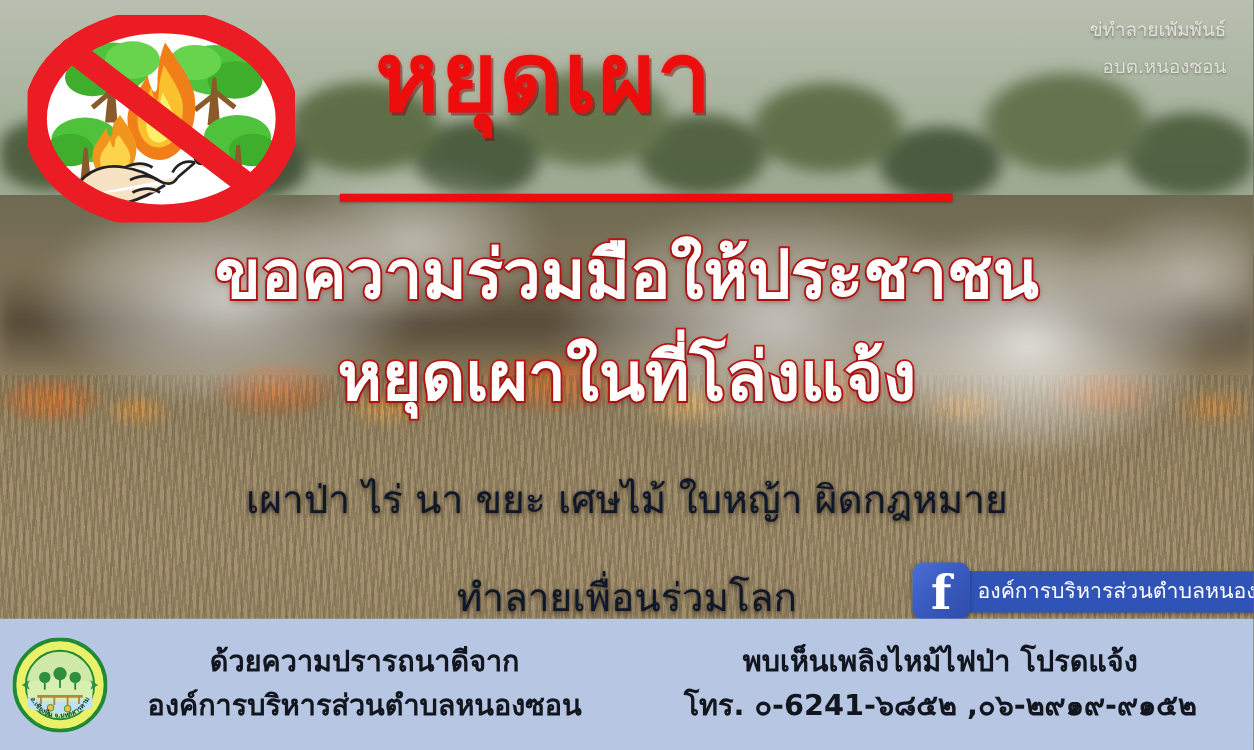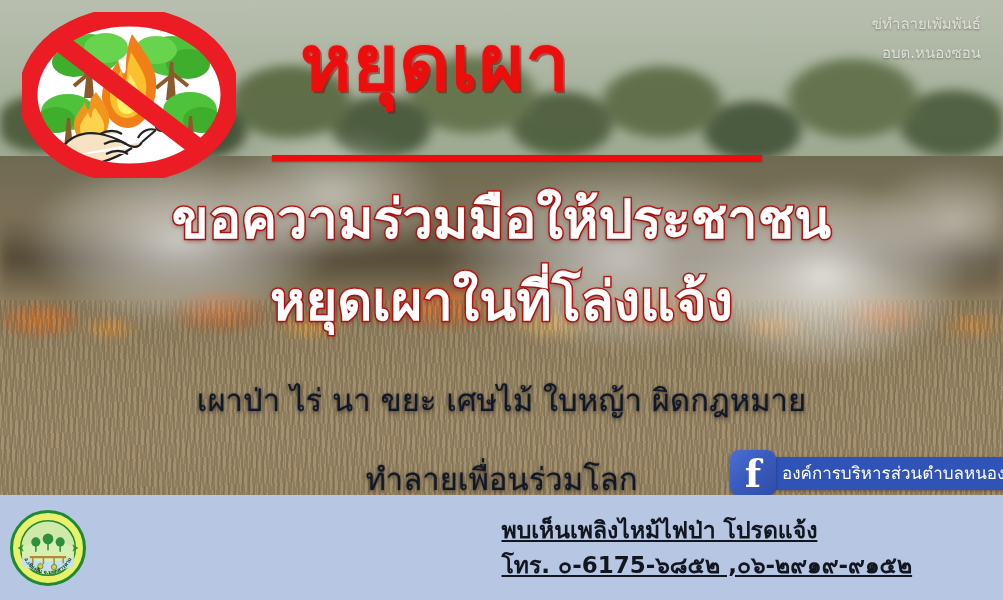--- a/index.html
+++ b/index.html
@@ -160,22 +160,22 @@
     background:#b6c6e3;display:flex;align-items:center;
   }
   .foot-left{display:flex;align-items:center;width:50%;padding-left:10px;box-sizing:border-box;}
   .seal{width:76px;height:76px;flex:0 0 auto;}
   .seal svg{width:100%;height:100%;display:block;}
   .foot-left-text{
     flex:1;text-align:center;color:#12161f;font-weight:700;
     font-size:23px;line-height:1.5;margin-left:-4px;
   }
   .foot-right{
-    width:50%;text-align:left;color:#12161f;font-weight:700;
-    font-size:23px;line-height:1.5;text-decoration:underline;
+    width:50%;text-align:center;color:#12161f;font-weight:700;
+    font-size:23px;line-height:1.5;
   }
 </style>
 </head>
 <body>
 
 <div id="poster">
 
   <div class="bg">
     <div class="bg-sky"></div>
     <div class="bg-trees"></div>
@@ -306,20 +306,24 @@
           <text font-size="9" fill="#14451d" font-weight="bold" font-family="'DejaVu Sans',sans-serif">
             <textPath href="#sealtop" startOffset="50%" text-anchor="middle">อบต.หนองซอน</textPath>
           </text>
           <text font-size="7" fill="#14451d" font-weight="bold" font-family="'DejaVu Sans',sans-serif">
             <textPath href="#sealbot" startOffset="50%" text-anchor="middle">อ.เชียงยืน จ.มหาสารคาม</textPath>
           </text>
           <path d="M10 50 l8 -5 -2 5 2 5 z" fill="#2f8f3e"></path>
           <path d="M90 50 l-8 -5 2 5 -2 5 z" fill="#2f8f3e"></path>
         </svg>
       </div>
+      <div class="foot-left-text">
+        <div>ด้วยความปรารถนาดีจาก</div>
+        <div>องค์การบริหารส่วนตำบลหนองซอน</div>
+      </div>
     </div>
     <div class="foot-right">
       <div>พบเห็นเพลิงไหม้ไฟป่า โปรดแจ้ง</div>
-      <div>โทร. ๐-6175-๖๘๕๒ ,๐๖-๒๙๑๙-๙๑๕๒</div>
+      <div>โทร. ๐-6241-๖๘๕๒ ,๐๖-๒๙๑๙-๙๑๕๒</div>
     </div>
   </div>
 
 </div>
 
 </body></html>

